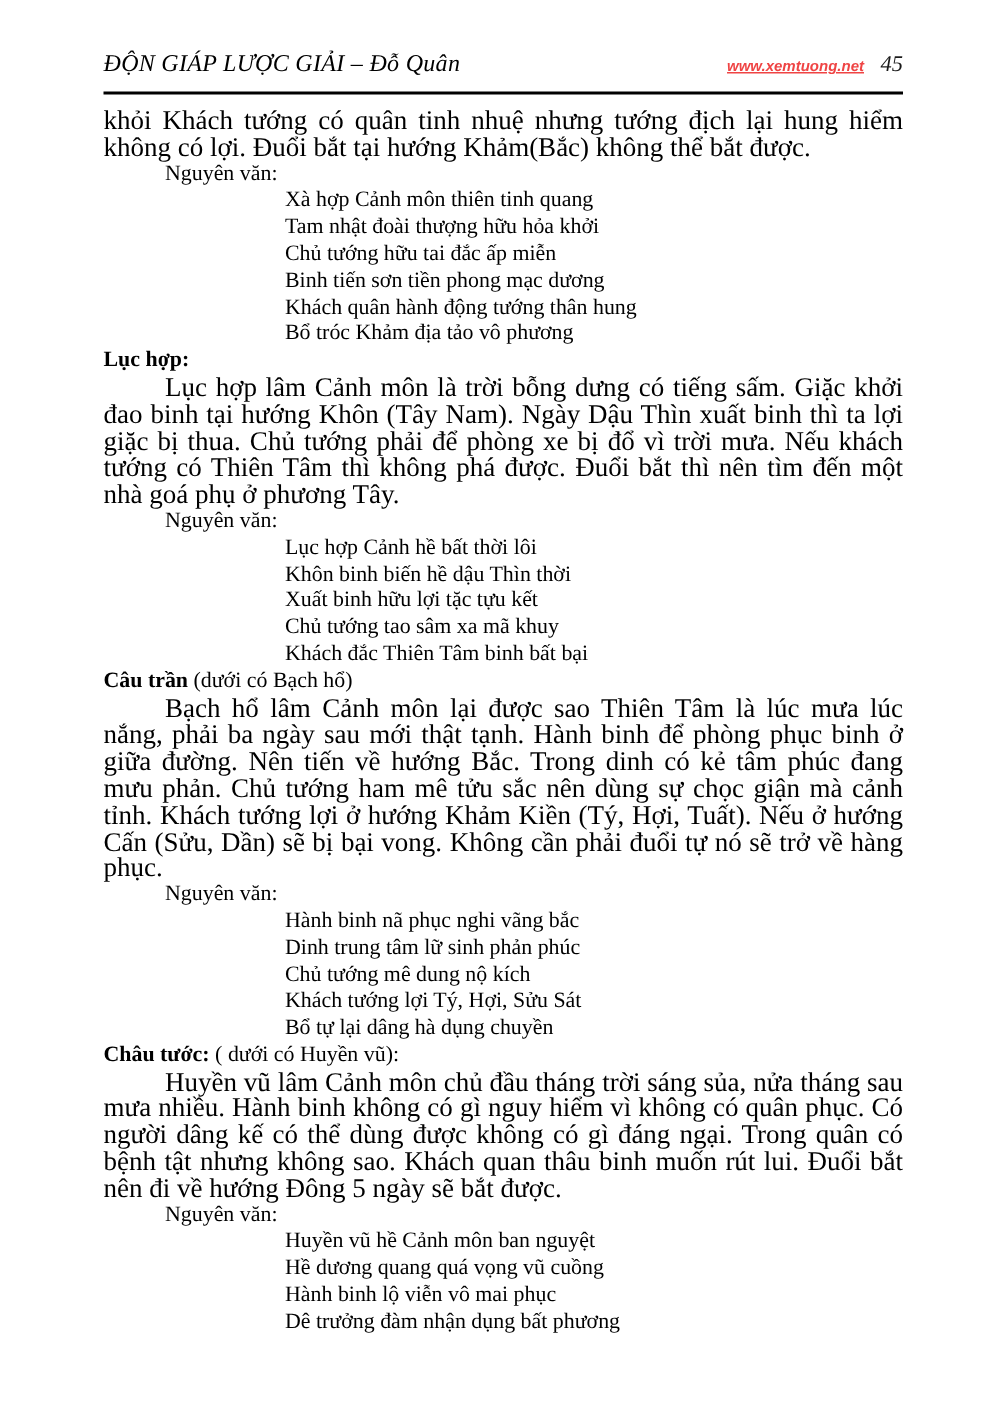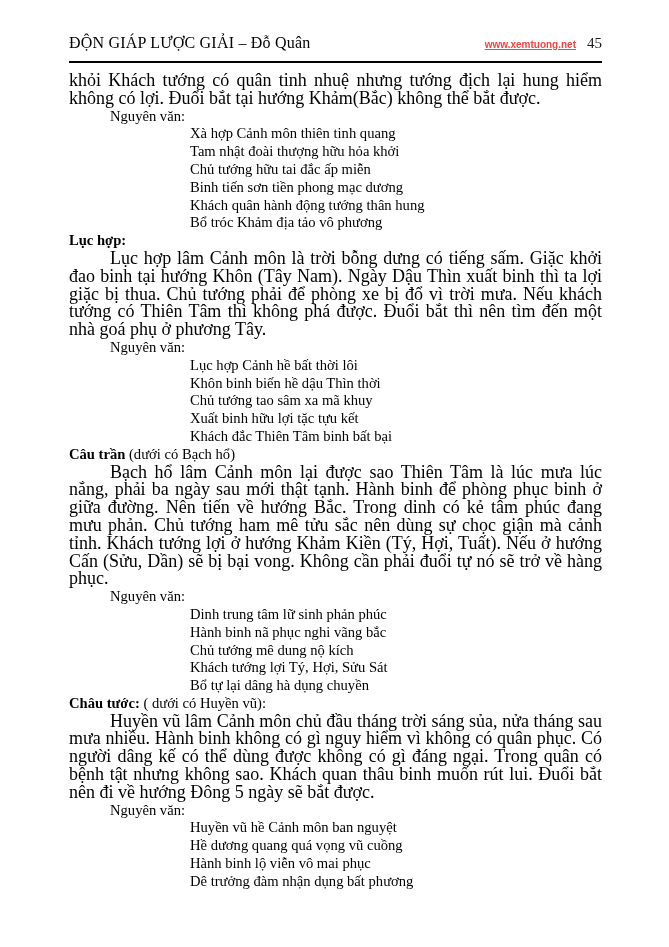--- a/index.html
+++ b/index.html
@@ -17,20 +17,21 @@
     height: 947px;
     padding: 34px 67px 0 69px;
   }
   .header {
     display: flex;
     justify-content: space-between;
     align-items: center;
     border-bottom: 2px solid #000;
     padding-bottom: 9px;
     margin-bottom: 9px;
+    font-style: italic;
   }
   .header-title {
     font-size: 16px;
     letter-spacing: 0.2px;
     white-space: nowrap;
   }
   .header-right { white-space: nowrap; }
   .site-link {
     font-family: "Liberation Sans", sans-serif;
     font-weight: bold;
@@ -94,33 +95,33 @@
     <p class="verse-line">Bổ tróc Khảm địa tảo vô phương</p>
   </div>
 
   <div>
     <p class="heading-line"><b>Lục hợp:</b><span></span></p>
     <p class="para indent">Lục hợp lâm Cảnh môn là trời bỗng dưng có tiếng sấm. Giặc khởi đao binh tại hướng Khôn (Tây Nam). Ngày Dậu Thìn xuất binh thì ta lợi giặc bị thua. Chủ tướng phải để phòng xe bị đổ vì trời mưa. Nếu khách tướng có Thiên Tâm thì không phá được. Đuổi bắt thì nên tìm đến một nhà goá phụ ở phương Tây.</p>
     <p class="nguyen-van">Nguyên văn:</p>
     <div>
       <p class="verse-line">Lục hợp Cảnh hề bất thời lôi</p>
       <p class="verse-line">Khôn binh biến hề dậu Thìn thời</p>
+      <p class="verse-line">Xuất binh hữu lợi tặc tựu kết</p>
       <p class="verse-line">Chủ tướng tao sâm xa mã khuy</p>
-      <p class="verse-line">Xuất binh hữu lợi tặc tựu kết</p>
       <p class="verse-line">Khách đắc Thiên Tâm binh bất bại</p>
     </div>
   </div>
 
   <div>
     <p class="heading-line"><b>Câu trần</b><span> (dưới có Bạch hổ)</span></p>
     <p class="para indent">Bạch hổ lâm Cảnh môn lại được sao Thiên Tâm là lúc mưa lúc nắng, phải ba ngày sau mới thật tạnh. Hành binh để phòng phục binh ở giữa đường. Nên tiến về hướng Bắc. Trong dinh có kẻ tâm phúc đang mưu phản. Chủ tướng ham mê tửu sắc nên dùng sự chọc giận mà cảnh tỉnh. Khách tướng lợi ở hướng Khảm Kiền (Tý, Hợi, Tuất). Nếu ở hướng Cấn (Sửu, Dần) sẽ bị bại vong. Không cần phải đuổi tự nó sẽ trở về hàng phục.</p>
     <p class="nguyen-van">Nguyên văn:</p>
     <div>
+      <p class="verse-line">Hành binh nã phục nghi vãng bắc</p>
       <p class="verse-line">Dinh trung tâm lữ sinh phản phúc</p>
-      <p class="verse-line">Hành binh nã phục nghi vãng bắc</p>
       <p class="verse-line">Chủ tướng mê dung nộ kích</p>
       <p class="verse-line">Khách tướng lợi Tý, Hợi, Sửu Sát</p>
       <p class="verse-line">Bổ tự lại dâng hà dụng chuyền</p>
     </div>
   </div>
 
   <div>
     <p class="heading-line"><b>Châu tước:</b><span> ( dưới có Huyền vũ):</span></p>
     <p class="para indent">Huyền vũ lâm Cảnh môn chủ đầu tháng trời sáng sủa, nửa tháng sau mưa nhiều. Hành binh không có gì nguy hiểm vì không có quân phục. Có người dâng kế có thể dùng được không có gì đáng ngại. Trong quân có bệnh tật nhưng không sao. Khách quan thâu binh muốn rút lui. Đuổi bắt nên đi về hướng Đông 5 ngày sẽ bắt được.</p>
     <p class="nguyen-van">Nguyên văn:</p>

